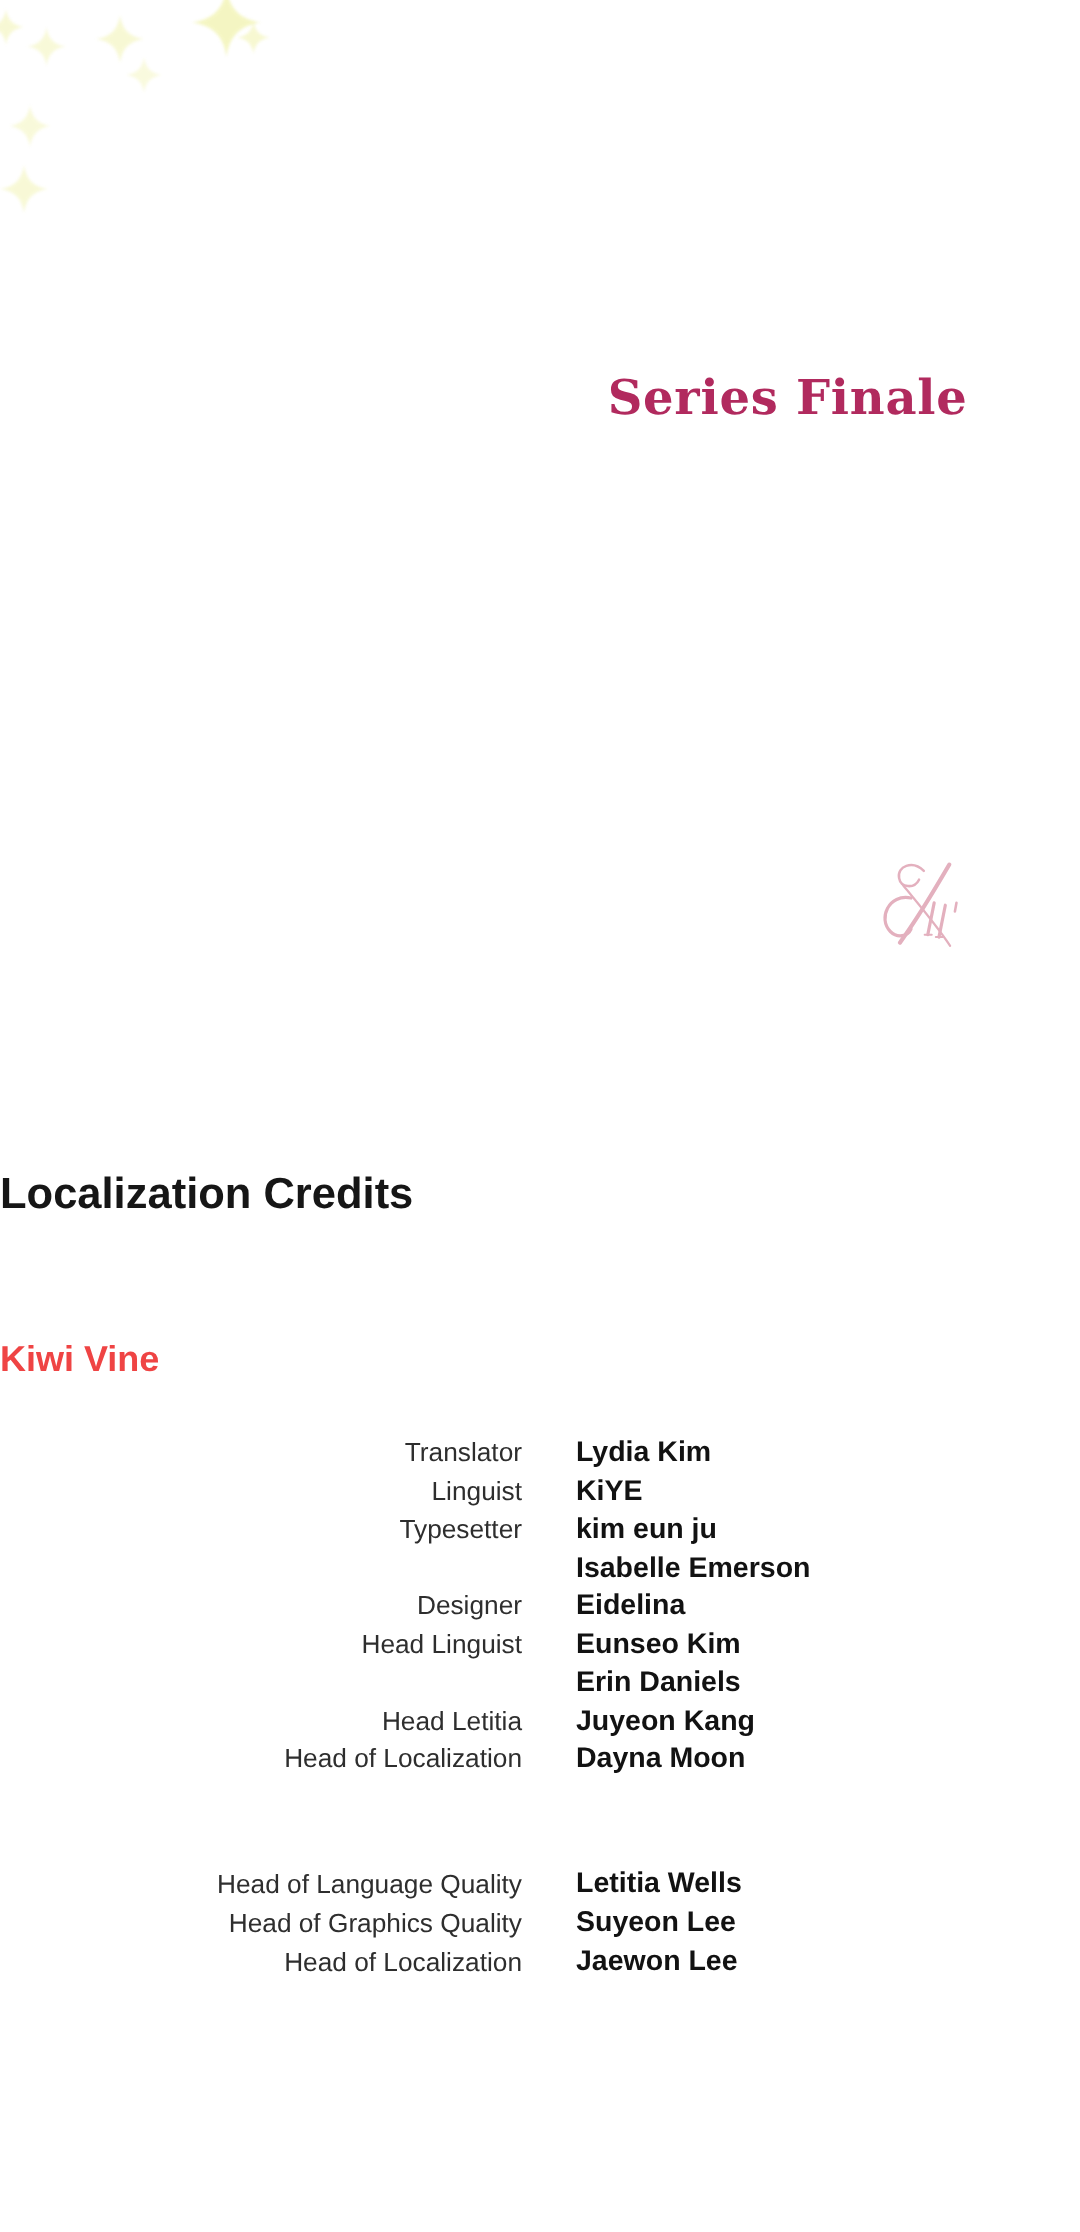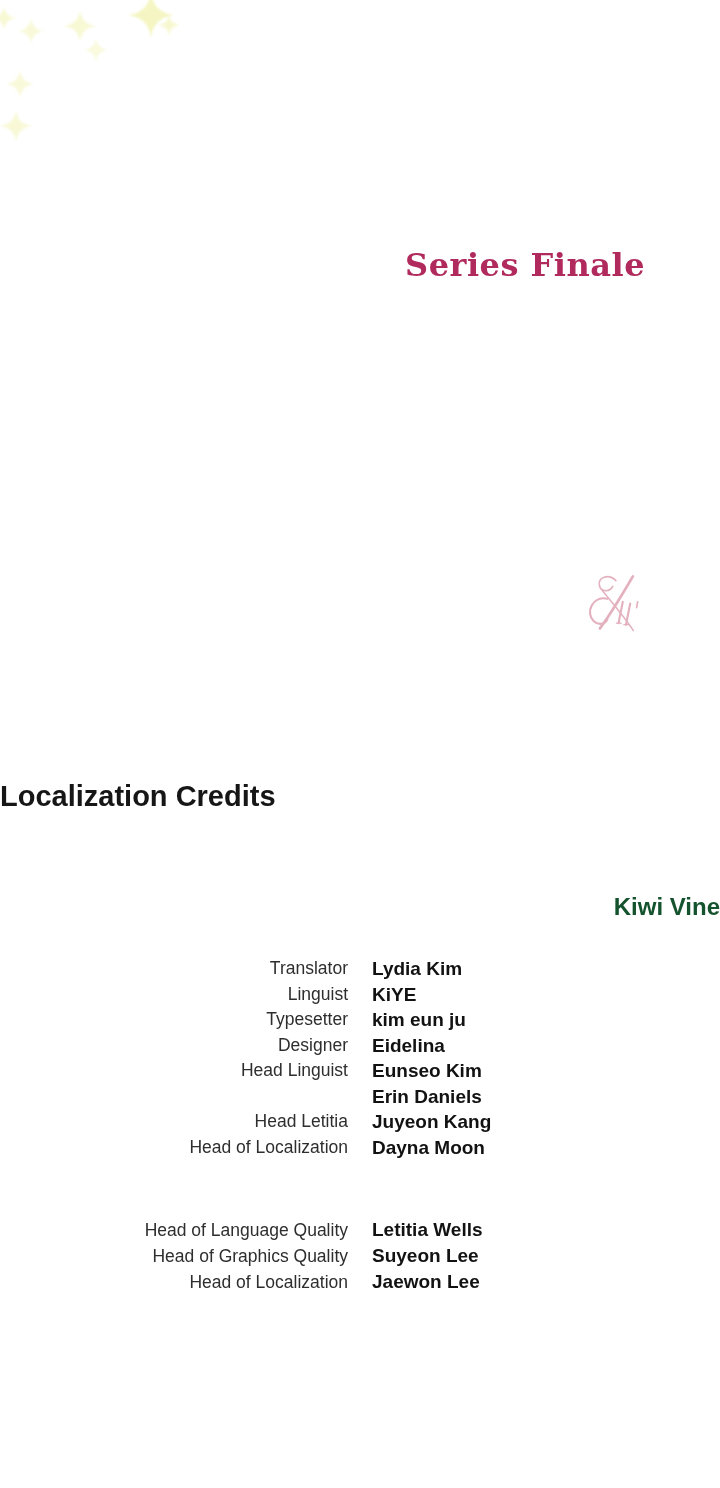--- a/index.html
+++ b/index.html
@@ -25,28 +25,28 @@
                  color:var(--accent,#b12a5e);}
 
   
   .watermark{position:absolute;left:584px;top:570px;width:68px;height:68px;opacity:.85;}
 
   
   .credits{position:absolute;top:779px;left:0;right:0;}
   .credits-title{font-size:29px;line-height:34px;font-weight:700;color:#161616;}
   .section1{margin-top:79px;}
   .section2{margin-top:57px;}
-  .section-heading{font-size:24px;line-height:29px;font-weight:700;text-align:right;color:#14532d;}
+  .section-heading{font-size:24px;line-height:29px;font-weight:700;text-align:left;color:#ef4444;}
   .section1 .section-rows{margin-top:35px;}
   .section2 .section-rows{margin-top:31px;}
   .credit-row{display:flex;align-items:flex-end;}
   .section1 .credit-row{line-height:25.5px;}
   .section2 .credit-row{line-height:26px;}
   .credit-role{width:348px;text-align:right;font-size:17.5px;color:#2e2e2e;flex:0 0 348px;}
-  .credit-name{margin-left:24px;font-size:19px;font-weight:700;color:#121212;}
+  .credit-name{margin-left:36px;font-size:19px;font-weight:700;color:#121212;}
 </style>
 </head>
 <body>
 
 <div class="page">
 
   <svg width="0" height="0" style="position:absolute">
     <defs>
       <path id="star4" d="M15 0 C16.2 9 21 13.8 30 15 C21 16.2 16.2 21 15 30 C13.8 21 9 16.2 0 15 C9 13.8 13.8 9 15 0 Z"></path>
     </defs>
@@ -122,20 +122,24 @@
   <div class="credit-row">
     <span class="credit-role">Linguist</span>
     <span class="credit-name">KiYE</span>
   </div>
 
   <div class="credit-row">
     <span class="credit-role">Typesetter</span>
     <span class="credit-name">kim eun ju</span>
   </div>
 
+  <div class="credit-row">
+    <span class="credit-role"></span>
+    <span class="credit-name">Isabelle Emerson</span>
+  </div>
 
   <div class="credit-row">
     <span class="credit-role">Designer</span>
     <span class="credit-name">Eidelina</span>
   </div>
 
   <div class="credit-row">
     <span class="credit-role">Head Linguist</span>
     <span class="credit-name">Eunseo Kim</span>
   </div>

